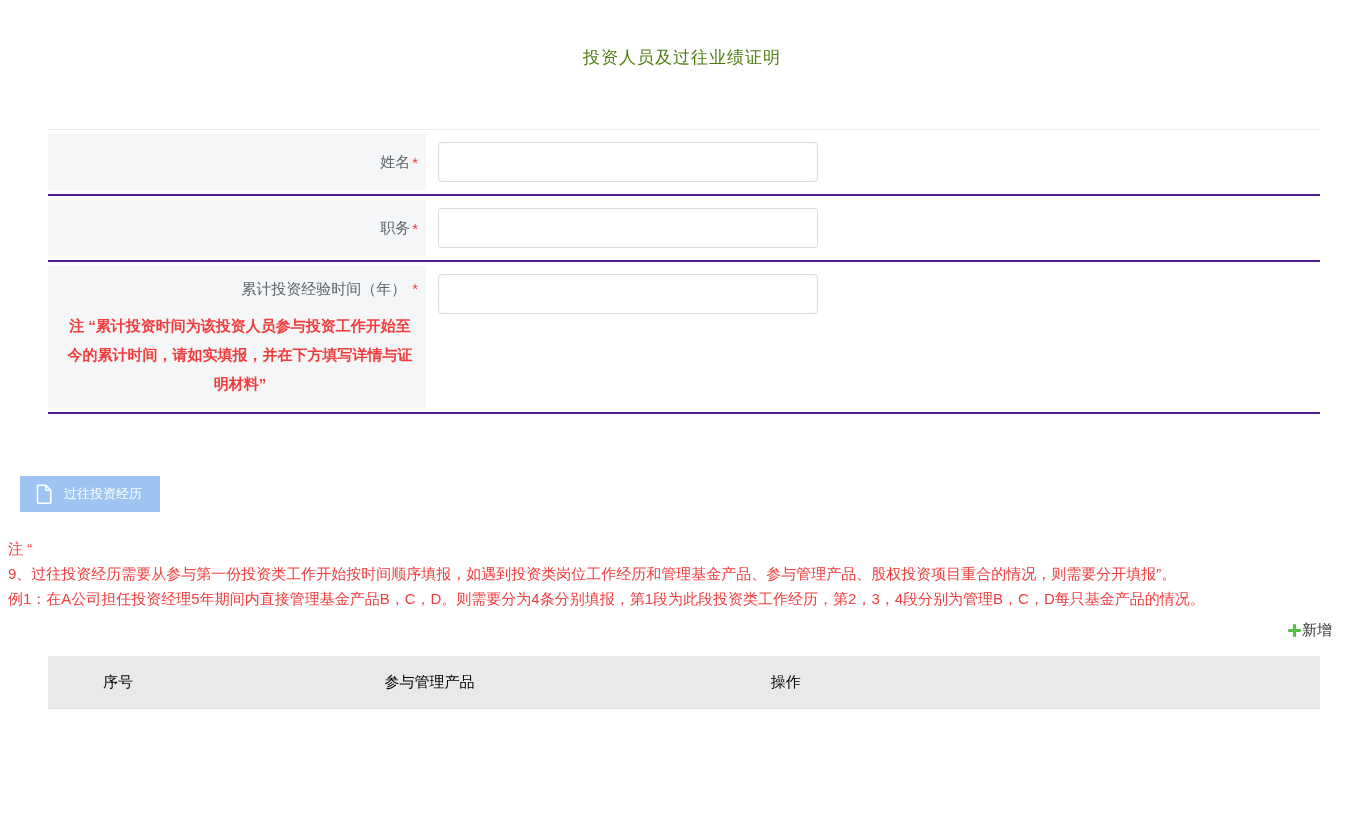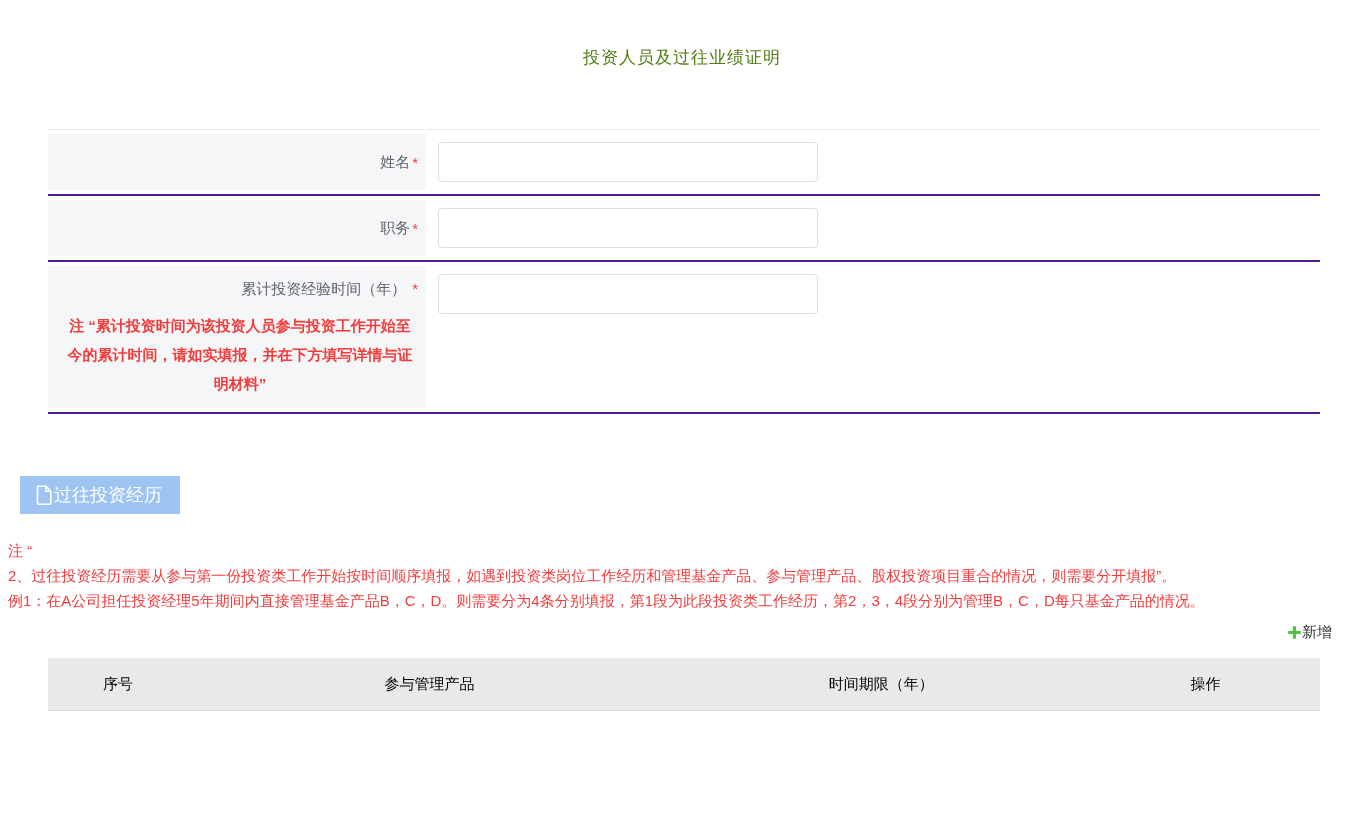--- a/index.html
+++ b/index.html
@@ -41,24 +41,24 @@
     flex:1;background:#fff;padding:8px 0 8px 12px;
   }
   .text-input{
     width:380px;height:40px;box-sizing:border-box;
     border:1px solid #d9dce3;border-radius:4px;background:#fff;
     font-size:15px;padding:0 10px;outline:none;
   }
   
   .section-badge{
     margin:62px 0 0 20px;
-    display:inline-flex;align-items:center;
+    display:inline-flex;align-items:center;gap:10px;
     background:#9ec5f2;color:#ffffff;
     padding:7px 18px 7px 14px;
-    font-size:18px;
+    font-size:13px;
   }
   .section-badge svg{display:block;}
   
   .notes{
     margin:24px 6px 0 8px;
     color:#f23c3c;font-size:15px;line-height:25px;
   }
   .notes p{margin:0;}
   
   .add-row{
@@ -130,35 +130,34 @@
       <svg width="20" height="22" viewBox="0 0 20 22" fill="none">
         <path d="M3.5 2.2 H11.8 L16.8 7.2 V19 a1.2 1.2 0 0 1 -1.2 1.2 H4.7 a1.2 1.2 0 0 1 -1.2 -1.2 Z" stroke="#ffffff" stroke-width="1.6" stroke-linejoin="round"></path>
         <path d="M11.8 2.2 V7.2 H16.8" stroke="#ffffff" stroke-width="1.6" stroke-linejoin="round"></path>
       </svg>
     </span>
     <span>过往投资经历</span>
   </div>
 
   <div class="notes">
     <p>注 “</p>
-    <p>2、过往投资经历需要从参与第一份投资类工作开始按时间顺序填报，如遇到投资类岗位工作经历和管理基金产品、参与管理产品、股权投资项目重合的情况，则需要分开填报”。</p>
+    <p>9、过往投资经历需要从参与第一份投资类工作开始按时间顺序填报，如遇到投资类岗位工作经历和管理基金产品、参与管理产品、股权投资项目重合的情况，则需要分开填报”。</p>
     <p>例1：在A公司担任投资经理5年期间内直接管理基金产品B，C，D。则需要分为4条分别填报，第1段为此段投资类工作经历，第2，3，4段分别为管理B，C，D每只基金产品的情况。</p>
   </div>
 
   <div class="add-row">
     <button class="add-button">
       <span>
         <svg width="15" height="15" viewBox="0 0 15 15">
           <path d="M7.5 1.2 V13.8 M1.2 7.5 H13.8" stroke="#54c044" stroke-width="3.2" stroke-linecap="butt"></path>
         </svg>
       </span>
       <span>新增</span>
     </button>
   </div>
 
   <div class="grid-header">
     <div class="col c1">序号</div>
     <div class="col c2">参与管理产品</div>
-    <div class="col c3">时间期限（年）</div>
     <div class="col c4">操作</div>
   </div>
 
 </div>
 
 </body></html>

